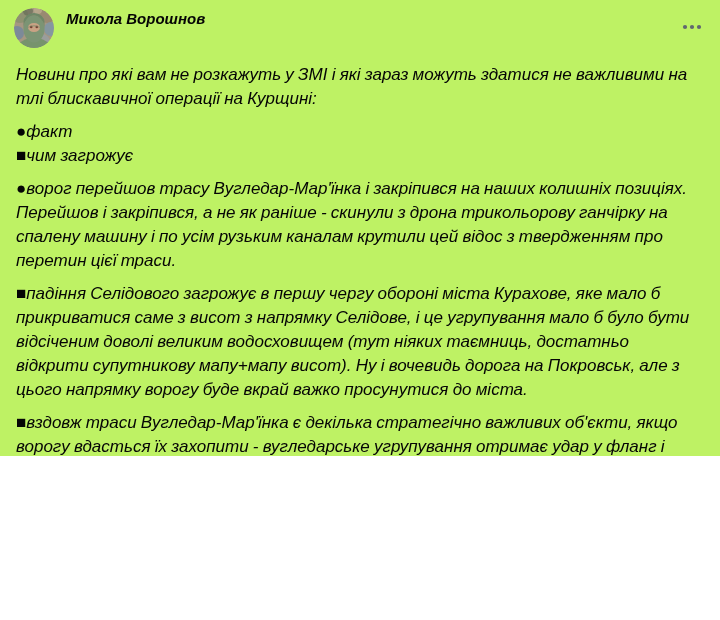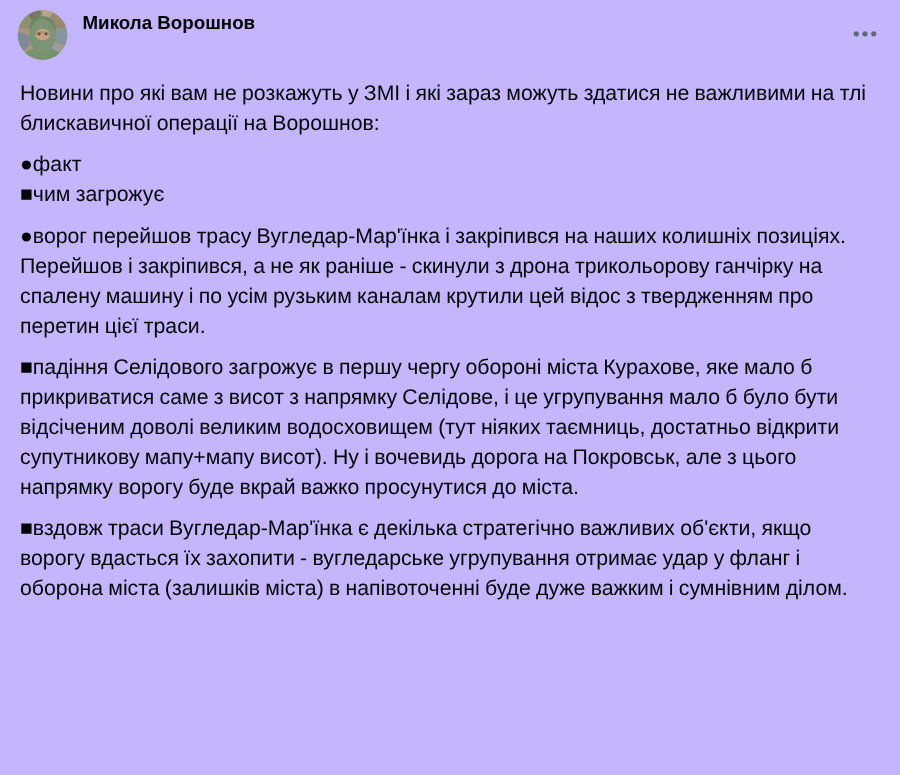--- a/index.html
+++ b/index.html
@@ -4,23 +4,24 @@
 <style>
   * { margin: 0; padding: 0; box-sizing: border-box; }
   html, body { background: #ffffff; }
   body {
     width: 720px; height: 620px;
     font-family: "Liberation Sans", sans-serif;
     -webkit-font-smoothing: antialiased;
   }
   .post-card {
     position: relative;
-    width: 720px; height: 620px;
-    background: #c4b5fd;
+    width: 720px; height: 456px;
+    background: #bef264;
     overflow: hidden;
+    font-style: italic;
   }
   
   .post-header {
     display: flex;
     align-items: flex-start;
     padding: 8px 16px 0 14px;
   }
   .avatar-btn {
     width: 40px; height: 40px;
     flex: 0 0 40px;
@@ -117,21 +118,21 @@
       <svg width="20" height="6" viewBox="0 0 20 6">
         <circle cx="3" cy="3" r="2.1" fill="#606770"></circle>
         <circle cx="10" cy="3" r="2.1" fill="#606770"></circle>
         <circle cx="17" cy="3" r="2.1" fill="#606770"></circle>
       </svg>
     </button>
 
   </header>
 
   <div class="post-body">
-    <p class="post-paragraph">Новини про які вам не розкажуть у ЗМІ і які зараз можуть здатися не важливими на тлі блискавичної операції на Ворошнов:</p>
+    <p class="post-paragraph">Новини про які вам не розкажуть у ЗМІ і які зараз можуть здатися не важливими на тлі блискавичної операції на Курщині:</p>
     <p class="post-paragraph">●факт
 ■чим загрожує</p>
     <p class="post-paragraph">●ворог перейшов трасу Вугледар-Мар'їнка і закріпився на наших колишніх позиціях. Перейшов і закріпився, а не як раніше - скинули з дрона трикольорову ганчірку на спалену машину і по усім рузьким каналам крутили цей відос з твердженням про перетин цієї траси.</p>
     <p class="post-paragraph">■падіння Селідового загрожує в першу чергу обороні міста Курахове, яке мало б прикриватися саме з висот з напрямку Селідове, і це угрупування мало б було бути відсіченим доволі великим водосховищем (тут ніяких таємниць, достатньо відкрити супутникову мапу+мапу висот). Ну і вочевидь дорога на Покровськ, але з цього напрямку ворогу буде вкрай важко просунутися до міста.</p>
     <p class="post-paragraph">■вздовж траси Вугледар-Мар'їнка є декілька стратегічно важливих об'єкти, якщо ворогу вдасться їх захопити - вугледарське угрупування отримає удар у фланг і оборона міста (залишків міста) в напівоточенні буде дуже важким і сумнівним ділом.</p>
   </div>
 
 </article>
 
 </body></html>

